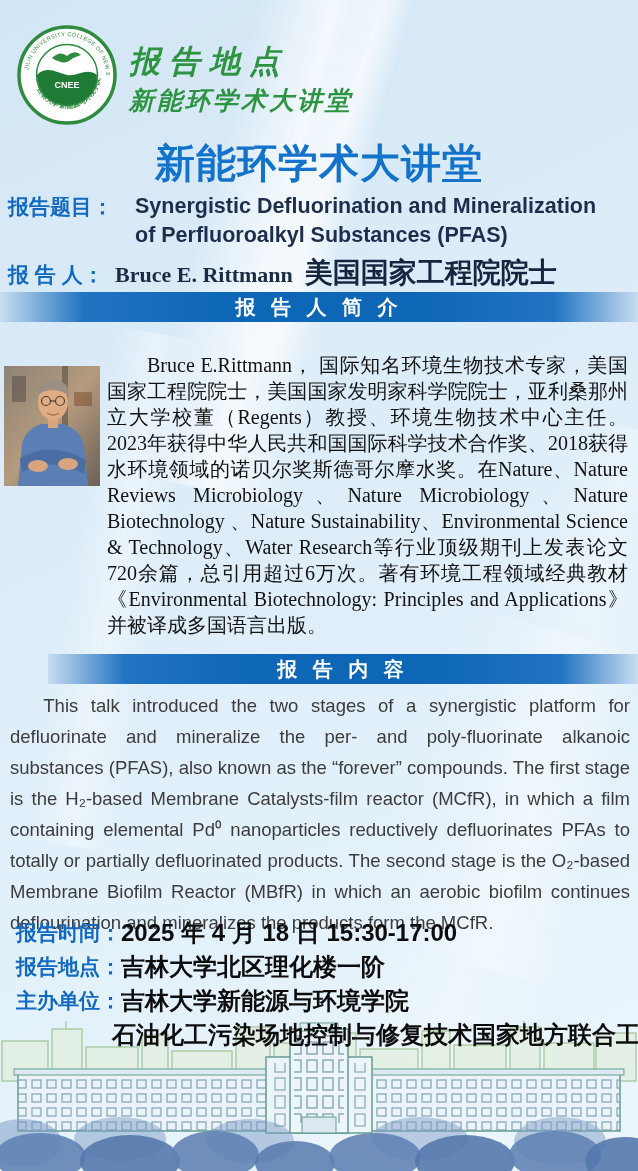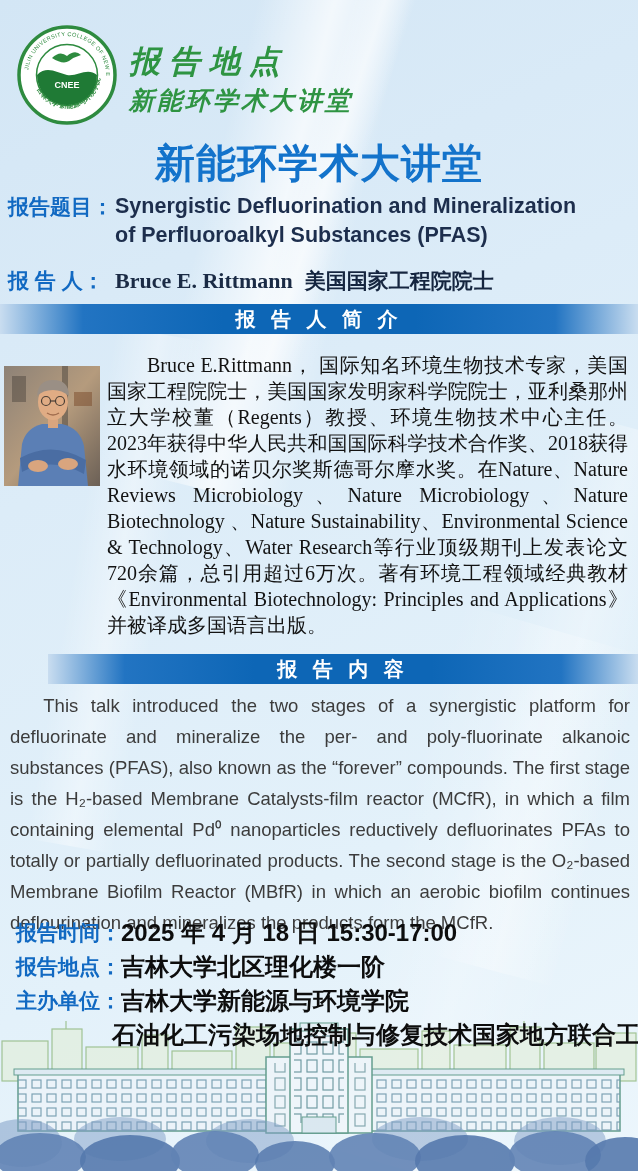--- a/index.html
+++ b/index.html
@@ -17,33 +17,33 @@
   .beam.b5{left:380px;top:620px;width:200px;height:560px;transform:rotate(16deg);opacity:.35;}
 
   
   .logo{position:absolute;left:17px;top:25px;width:100px;height:100px;}
   .uni-block{position:absolute;left:129px;top:42px;color:#2e9442;}
   .uni-name{font-family:"Liberation Serif",serif;font-style:italic;font-weight:bold;font-size:31px;letter-spacing:9px;line-height:40px;}
   .col-name{font-family:"Liberation Serif",serif;font-style:italic;font-weight:bold;font-size:25px;letter-spacing:3px;line-height:38px;}
   .series-title{position:absolute;left:0;right:0;top:136px;text-align:center;font-size:40px;font-weight:bold;color:#1373cb;letter-spacing:1px;}
 
   
-  .title-row{position:absolute;left:8px;top:192px;right:4px;display:flex;}
+  .title-row{position:absolute;left:8px;top:192px;right:4px;display:flex;gap:20px;}
   .blue-label{color:#1169c2;font-weight:bold;font-size:21px;white-space:nowrap;flex:0 0 107px;line-height:29px;}
   .title-lines{font-weight:bold;font-size:21.5px;line-height:29px;color:#1d2e4d;}
   .title-lines div{white-space:nowrap;}
-  .presenter-row{position:absolute;left:8px;top:254px;right:4px;display:flex;align-items:baseline;margin-top:12px;}
+  .presenter-row{position:absolute;left:8px;top:254px;right:4px;display:flex;align-items:baseline;}
   .presenter-name{font-family:"Liberation Serif",serif;font-weight:bold;font-size:22px;color:#1b2b45;margin-right:12px;white-space:nowrap;}
-  .presenter-honor{font-weight:bold;font-size:21px;color:#15253f;white-space:nowrap;}
+  .presenter-honor{font-weight:bold;font-size:28px;color:#15253f;white-space:nowrap;}
 
   
   .banner{position:absolute;left:0;right:0;height:30px;display:flex;align-items:center;justify-content:center;
     background:linear-gradient(to right,#c9ddf0 0%,#2274c2 13%,#0d66b6 35%,#0d66b6 65%,#2274c2 87%,#c9ddf0 100%);
     color:#ffffff;font-weight:bold;font-size:20px;letter-spacing:5px;}
-  .banner.bio{top:304px;}
+  .banner.bio{top:292px;}
   .banner.content{top:654px;margin-left:48px;}
 
   
   .bio-wrap{position:absolute;left:4px;top:352px;right:10px;display:flex;justify-content:center;}
   .photo{flex:0 0 96px;height:120px;margin-top:14px;border:0;}
   .bio-text{flex:1;margin-left:7px;font-family:"Liberation Serif",serif;font-size:20px;line-height:26px;color:#131313;text-align:justify;text-indent:2em;}
 
   
   .abstract{position:absolute;left:10px;right:8px;top:690px;font-size:18.5px;line-height:31px;color:#3c3c3c;text-align:justify;text-indent:1.8em;}
 

